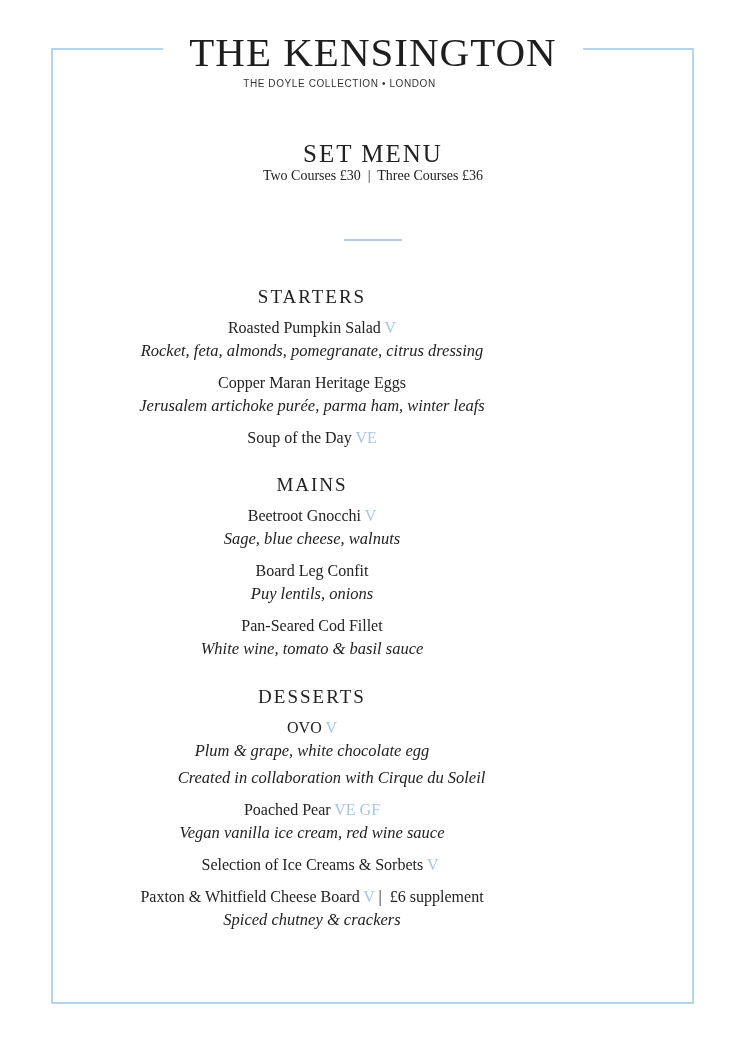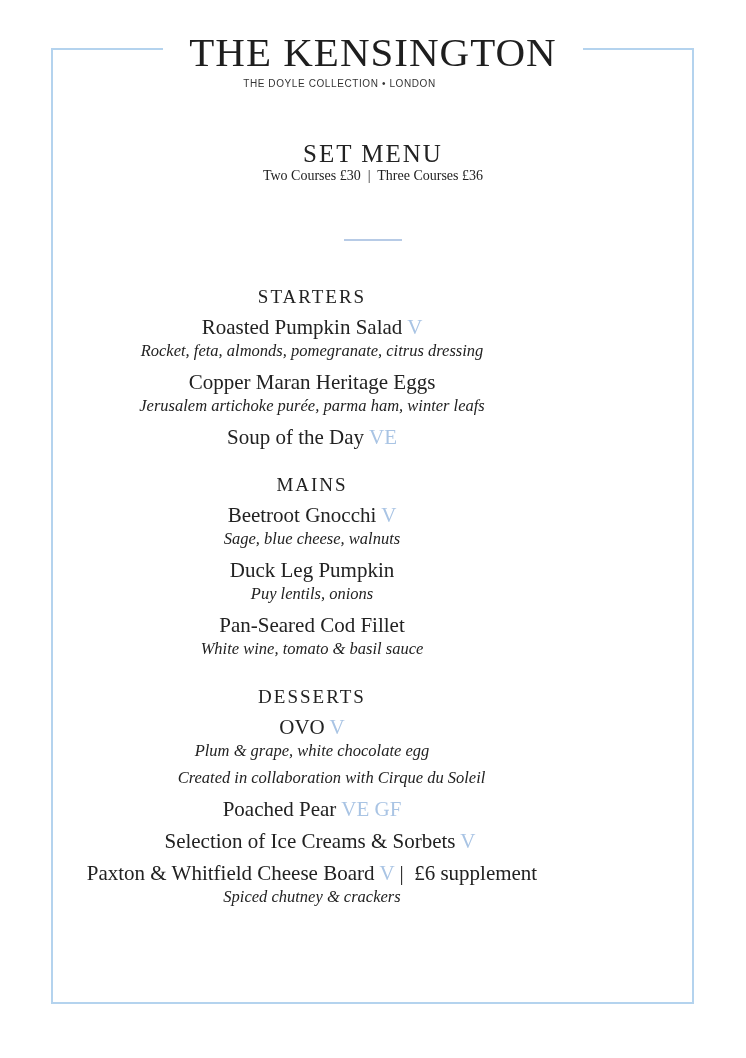--- a/index.html
+++ b/index.html
@@ -7,21 +7,21 @@
   .frame { position:absolute; left:51px; top:48px; width:643px; height:956px; box-sizing:border-box; border:2px solid #b4d3ee; }
   .title-mask { position:absolute; left:163px; top:40px; width:420px; height:20px; background:#fff; }
   .title { position:absolute; left:0; width:746px; top:30px; text-align:center; font-family:"Liberation Serif", serif; font-size:41px; letter-spacing:1px; color:#1e1e1e; line-height:44px; }
   .subtitle { position:absolute; left:0; width:679px; top:78px; text-align:center; font-family:"Liberation Sans", sans-serif; font-size:10px; letter-spacing:0.6px; color:#333; }
   .set-title { position:absolute; left:0; width:746px; top:140px; text-align:center; font-family:"Liberation Serif", serif; font-size:25px; letter-spacing:2px; color:#222; }
   .prices { position:absolute; left:0; width:746px; top:168px; text-align:center; font-family:"Liberation Serif", serif; font-size:14px; color:#222; }
   .divider { position:absolute; left:344px; top:239px; width:58px; height:2px; background:#b7cbe6; }
   .section { position:absolute; left:0; width:624px; text-align:center; font-family:"Liberation Serif", serif; }
   .sec-head { font-size:19px; letter-spacing:2px; color:#222; height:30px; line-height:30px; }
   .item { margin-top:4px; }
-  .name { font-size:21px; line-height:23px; color:#222; }
+  .name { font-size:16px; line-height:23px; color:#222; }
   .desc { font-size:16.5px; line-height:23px; font-style:italic; color:#222; }
   .tag { color:#a9c4e4; }
 </style>
 </head>
 <body>
 
 <div class="frame"></div>
 <div class="title-mask"></div>
 <div class="title">THE KENSINGTON</div>
 <div class="subtitle">THE DOYLE COLLECTION • LONDON</div>
@@ -45,38 +45,39 @@
   </div>
 </div>
 
 <div class="section" style="top:470px;">
   <div class="sec-head">MAINS</div>
   <div class="item">
     <div class="name"><span>Beetroot Gnocchi</span> <span class="tag">V</span></div>
     <div class="desc">Sage, blue cheese, walnuts</div>
   </div>
   <div class="item" style="margin-top:9px;">
-    <div class="name">Duck Leg Pumpkin</div>
+    <div class="name">Board Leg Confit</div>
     <div class="desc">Puy lentils, onions</div>
   </div>
   <div class="item" style="margin-top:9px;">
     <div class="name">Pan-Seared Cod Fillet</div>
     <div class="desc">White wine, tomato &amp; basil sauce</div>
   </div>
 </div>
 
 <div class="section" style="top:682px;">
   <div class="sec-head">DESSERTS</div>
   <div class="item">
     <div class="name"><span>OVO</span> <span class="tag">V</span></div>
     <div class="desc">Plum &amp; grape, white chocolate egg</div>
     <div class="desc" style="margin-top:4px;padding-left:39px;">Created in collaboration with Cirque du Soleil</div>
   </div>
   <div class="item" style="margin-top:9px;">
     <div class="name"><span>Poached Pear</span> <span class="tag">VE GF</span></div>
+    <div class="desc">Vegan vanilla ice cream, red wine sauce</div>
   </div>
   <div class="item" style="margin-top:9px;padding-left:16px;">
     <div class="name"><span>Selection of Ice Creams &amp; Sorbets</span> <span class="tag">V</span></div>
   </div>
   <div class="item" style="margin-top:9px;">
     <div class="name"><span>Paxton &amp; Whitfield Cheese Board</span> <span class="tag">V</span> <span style="white-space:pre">|  £6 supplement</span></div>
     <div class="desc">Spiced chutney &amp; crackers</div>
   </div>
 </div>
 

